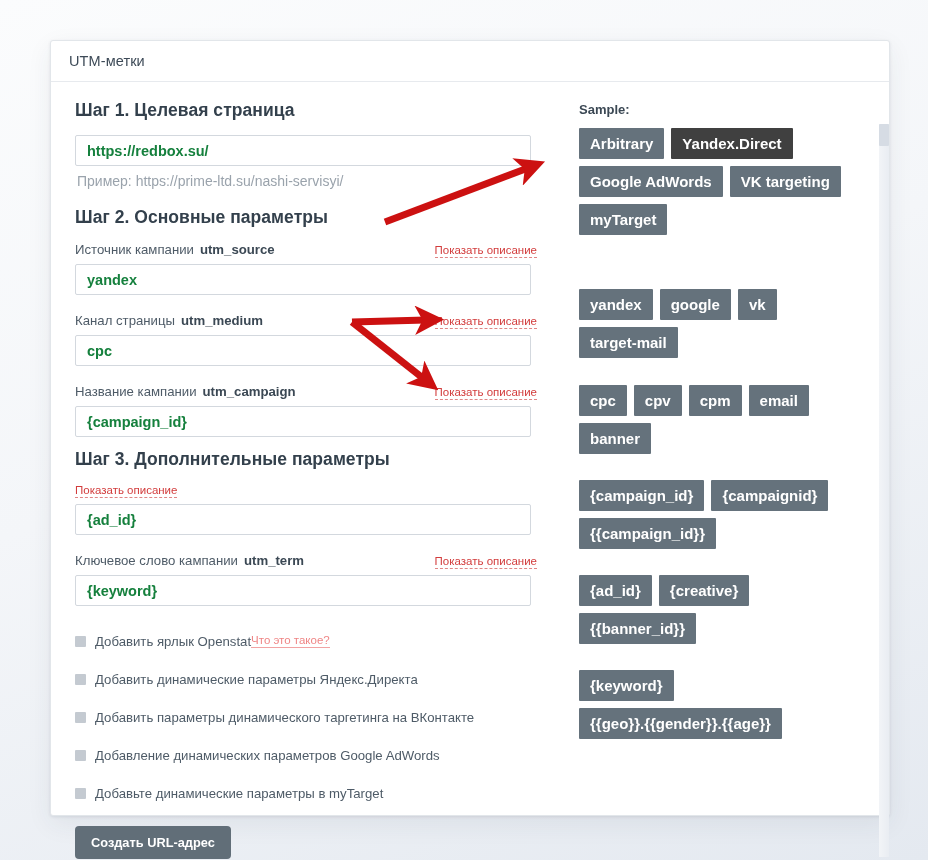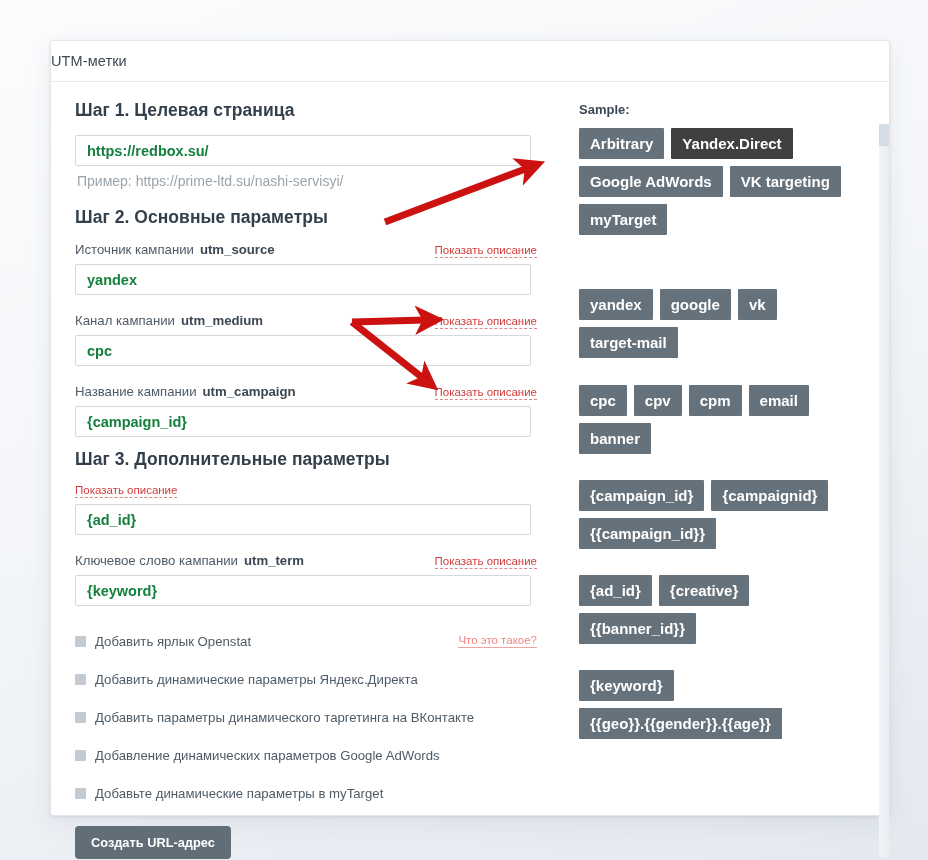--- a/index.html
+++ b/index.html
@@ -24,20 +24,21 @@
     border: 1px solid #e2e6ea;
     border-radius: 3px;
     box-shadow: 0 1px 3px rgba(40,50,70,0.10), 0 8px 26px rgba(40,50,70,0.07);
   }
 
   #card-header {
     height: 41px;
     border-bottom: 1px solid #e7eaee;
     display: flex;
     align-items: center;
+    padding-left: 18px;
   }
   #card-title {
     font-size: 14.5px;
     color: #3d4a57;
     letter-spacing: .1px;
   }
 
   #card-body {
     position: relative;
     height: 734px;
@@ -136,21 +137,20 @@
   }
 
   .spacer-18 { height: 18px; }
   .spacer-10 { height: 10px; }
 
   
   #checkbox-list { margin-top: 16px; }
   .check-row {
     display: flex;
     align-items: center;
-    justify-content: space-between;
     height: 38px;
   }
   .check-left { display: flex; align-items: center; }
   .checkbox {
     width: 11px; height: 11px;
     background: #c4cad1;
     border-radius: 1px;
     margin-right: 9px;
     flex: 0 0 11px;
     cursor: pointer;
@@ -246,21 +246,21 @@
       <div class="field-row">
         <span class="field-label"><span>Источник кампании</span><span class="param">utm_source</span></span>
         <a class="link-red">Показать описание</a>
       </div>
       <input class="text-input" type="text" value="yandex" style="">
 
       <div class="spacer-18"></div>
 
       
       <div class="field-row">
-        <span class="field-label"><span>Канал кампании</span><span class="param">utm_medium</span></span>
+        <span class="field-label"><span>Канал страницы</span><span class="param">utm_medium</span></span>
         <a class="link-red">Показать описание</a>
       </div>
       <input class="text-input" type="text" value="cpc" style="">
 
       <div class="spacer-18"></div>
 
       
       <div class="field-row">
         <span class="field-label"><span>Название кампании</span><span class="param">utm_campaign</span></span>
         <a class="link-red">Показать описание</a>

